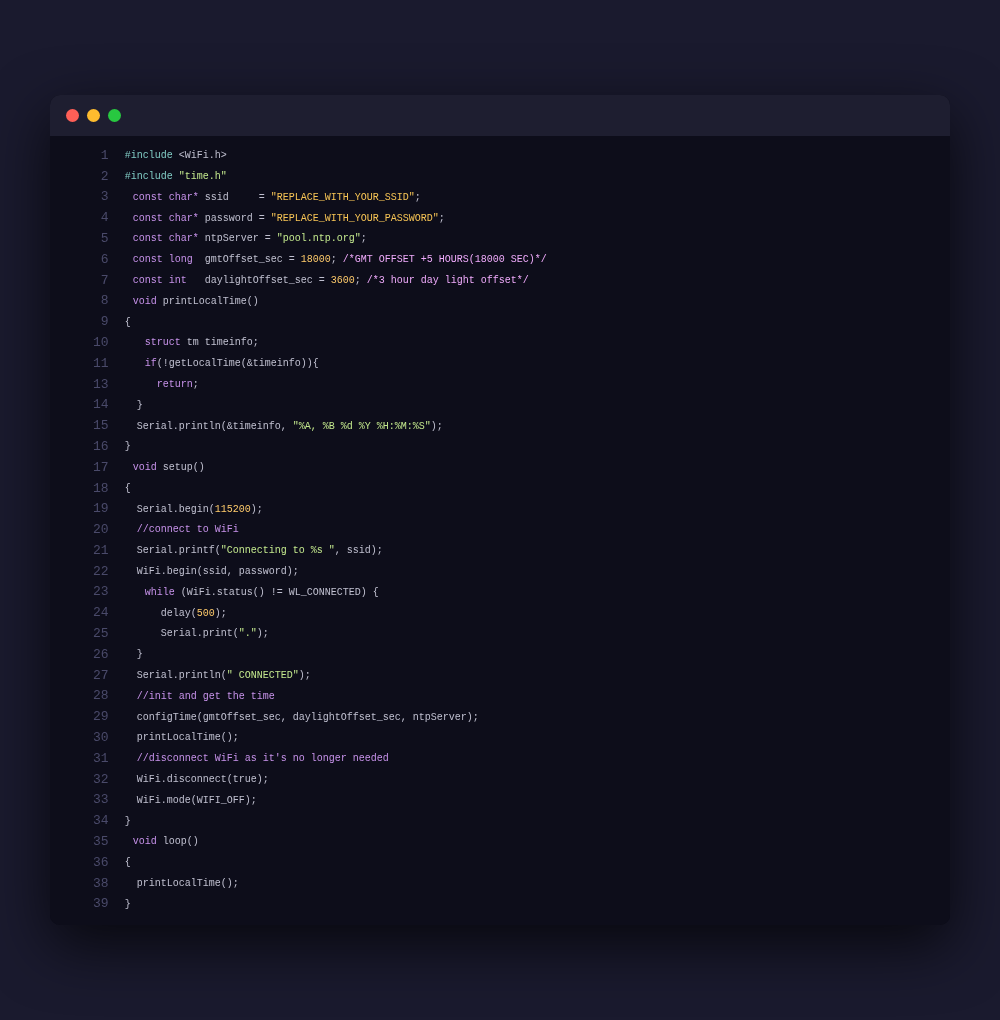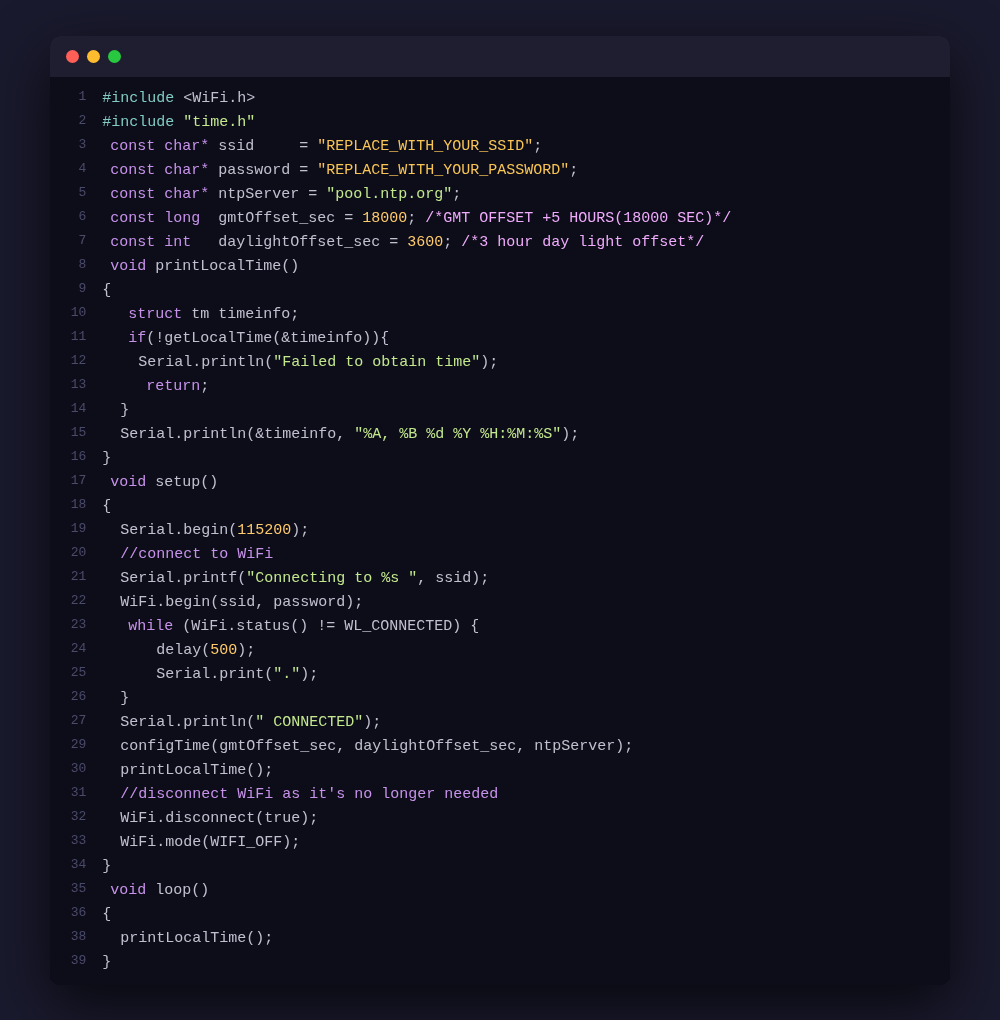--- a/index.html
+++ b/index.html
@@ -46,21 +46,21 @@
       color: #4a4a6a;
       text-align: right;
       padding: 0 16px 0 8px;
       user-select: none;
       min-width: 40px;
       font-size: 13px;
       vertical-align: top;
     }
     .line-code {
       color: #c0c0d0;
-      font-size: 15px;
+      font-size: 10px;
       padding-right: 20px;
       white-space: pre;
     }
     
     .kw     { color: #c792ea; margin-left: 8px; }   
     .str    { color: #f8c555; }   
     .num2   { color: #ffcb6b; }   
     .cmt2   { color: #c792ea; text-align: center; }   
     .cmt3   { color: #f0abfc; margin-top: 48px; }   
     .macro  { color: #80cbc4; }   
@@ -129,24 +129,20 @@
         <tr>
           <td class="line-num">10</td>
           <td class="line-code">  <span class="kw">struct</span> tm timeinfo;</td>
         </tr>
 
         <tr>
           <td class="line-num">11</td>
           <td class="line-code">  <span class="kw">if</span>(!getLocalTime(&amp;timeinfo)){</td>
         </tr>
 
-        <tr>
-          <td class="line-num">12</td>
-          <td class="line-code">    Serial.println(<span class="green-str">"Failed to obtain time"</span>);</td>
-        </tr>
 
         <tr>
           <td class="line-num">13</td>
           <td class="line-code">    <span class="kw">return</span>;</td>
         </tr>
 
         <tr>
           <td class="line-num">14</td>
           <td class="line-code">  }</td>
         </tr>
@@ -209,20 +205,24 @@
         <tr>
           <td class="line-num">26</td>
           <td class="line-code">  }</td>
         </tr>
 
         <tr>
           <td class="line-num">27</td>
           <td class="line-code">  Serial.println(<span class="green-str">" CONNECTED"</span>);</td>
         </tr>
 
+        <tr>
+          <td class="line-num">28</td>
+          <td class="line-code">  <span class="cmt2">//init and get the time</span></td>
+        </tr>
 
         <tr>
           <td class="line-num">29</td>
           <td class="line-code">  configTime(gmtOffset_sec, daylightOffset_sec, ntpServer);</td>
         </tr>
 
         <tr>
           <td class="line-num">30</td>
           <td class="line-code">  printLocalTime();</td>
         </tr>

